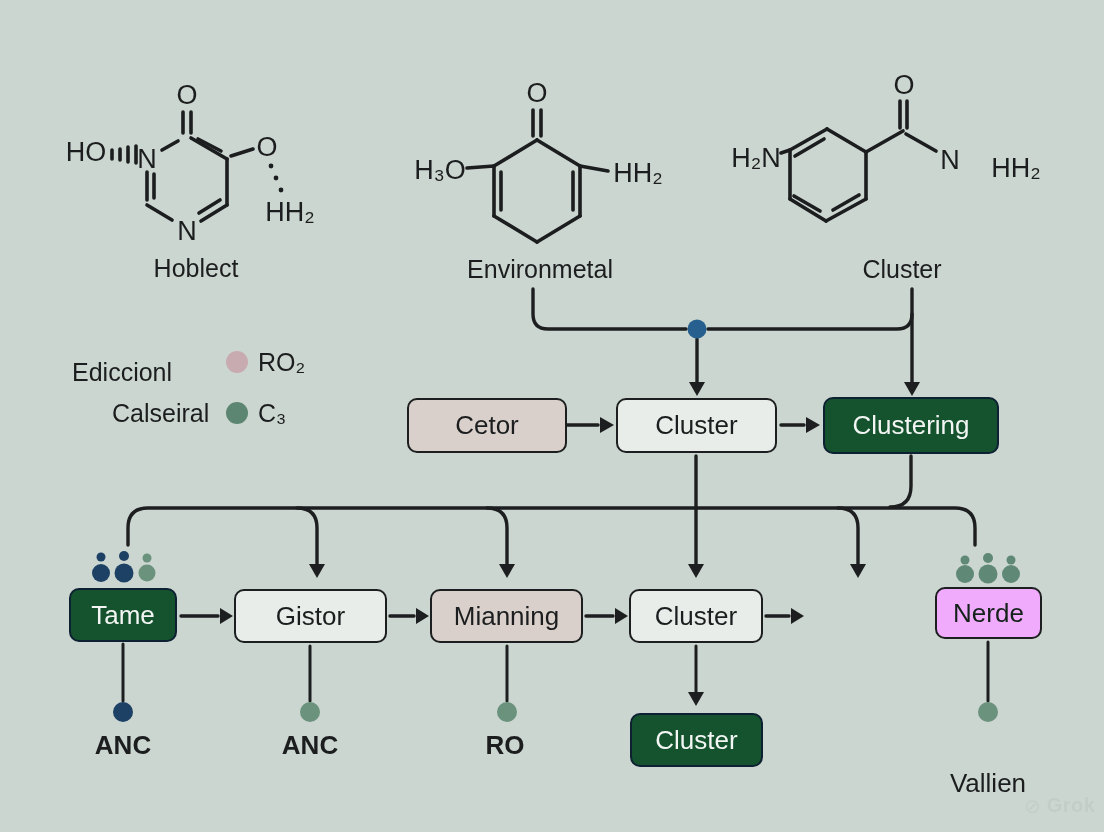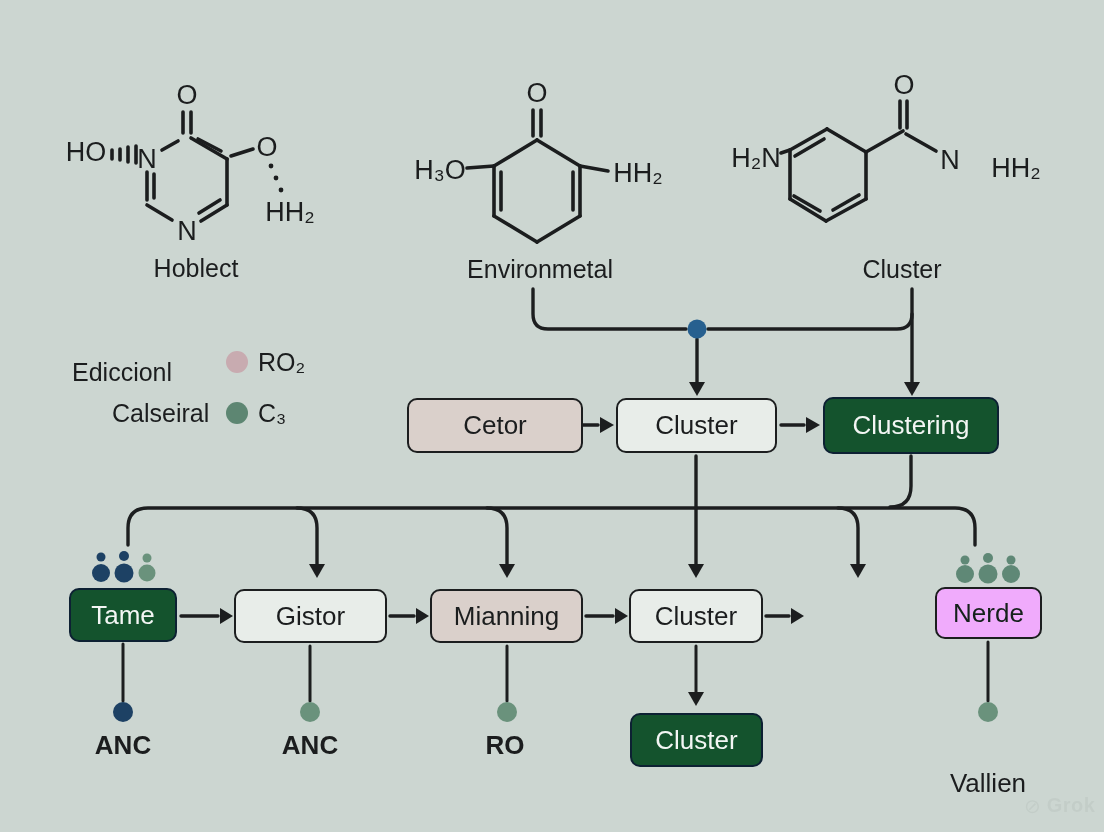--- a/index.html
+++ b/index.html
@@ -209,21 +209,21 @@
   <div>
     <div class="legend-label" style="left:72px;top:358px;">Ediccionl</div>
     <div class="legend-dot" style="left:226px;top:351px;background:#c8abb0;"></div>
     <div class="legend-value" style="left:258px;top:348px;">RO₂</div>
 
     <div class="legend-label" style="left:72px;top:399px;margin-left:40px;">Calseiral</div>
     <div class="legend-dot" style="left:226px;top:402px;background:#5d8672;"></div>
     <div class="legend-value" style="left:258px;top:399px;">C₃</div>
   </div>
 
-  <div class="box pink" style="left:407px;top:398px;width:176px;height:55px;">Cetor</div>
+  <div class="box pink" style="left:407px;top:398px;width:160px;height:55px;">Cetor</div>
   <div class="box light" style="left:616px;top:398px;width:161px;height:55px;">Cluster</div>
   <div class="box navy" style="left:823px;top:397px;width:176px;height:57px;">Clustering</div>
 
   <div class="box light" style="left:234px;top:589px;width:153px;height:54px;">Gistor</div>
   <div class="box navy" style="left:69px;top:588px;width:108px;height:54px;">Tame</div>
   <div class="box pink" style="left:430px;top:589px;width:153px;height:54px;">Mianning</div>
   <div class="box light" style="left:629px;top:589px;width:134px;height:54px;">Cluster</div>
   <div class="box green" style="left:935px;top:587px;width:107px;height:52px;">Nerde</div>
 
   <div class="out-label" style="left:123px;top:730px;">ANC</div>

